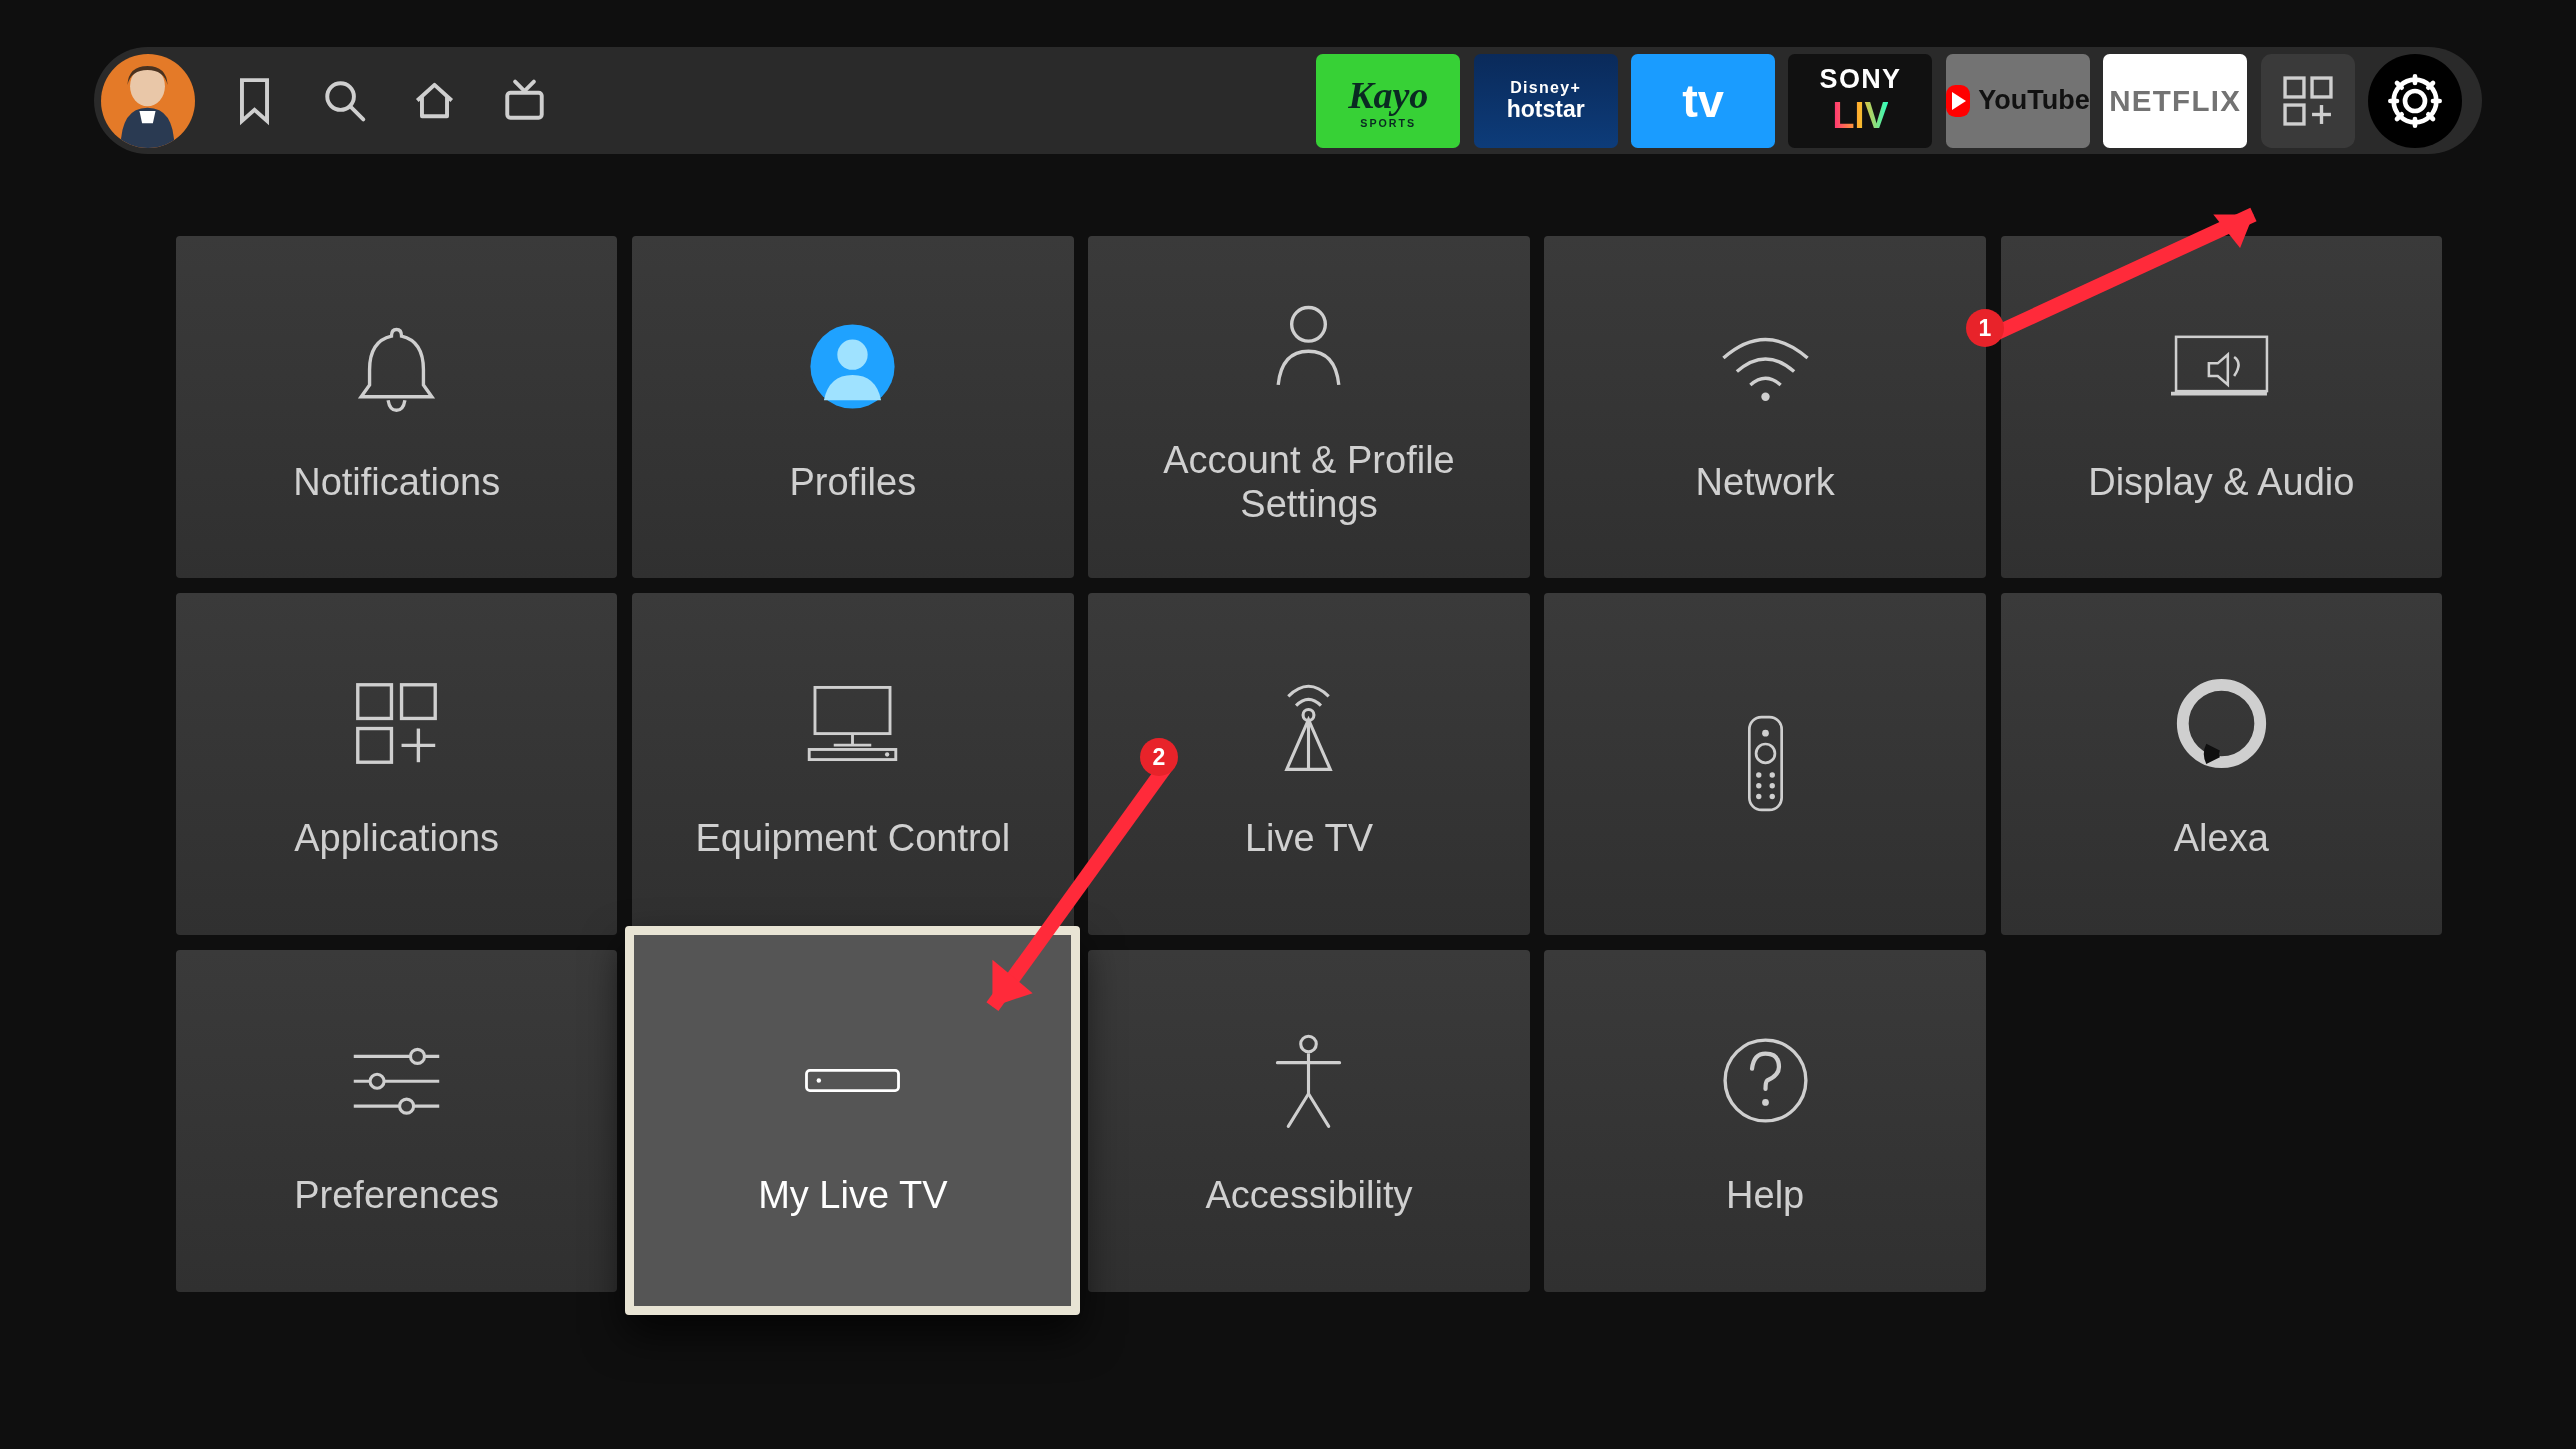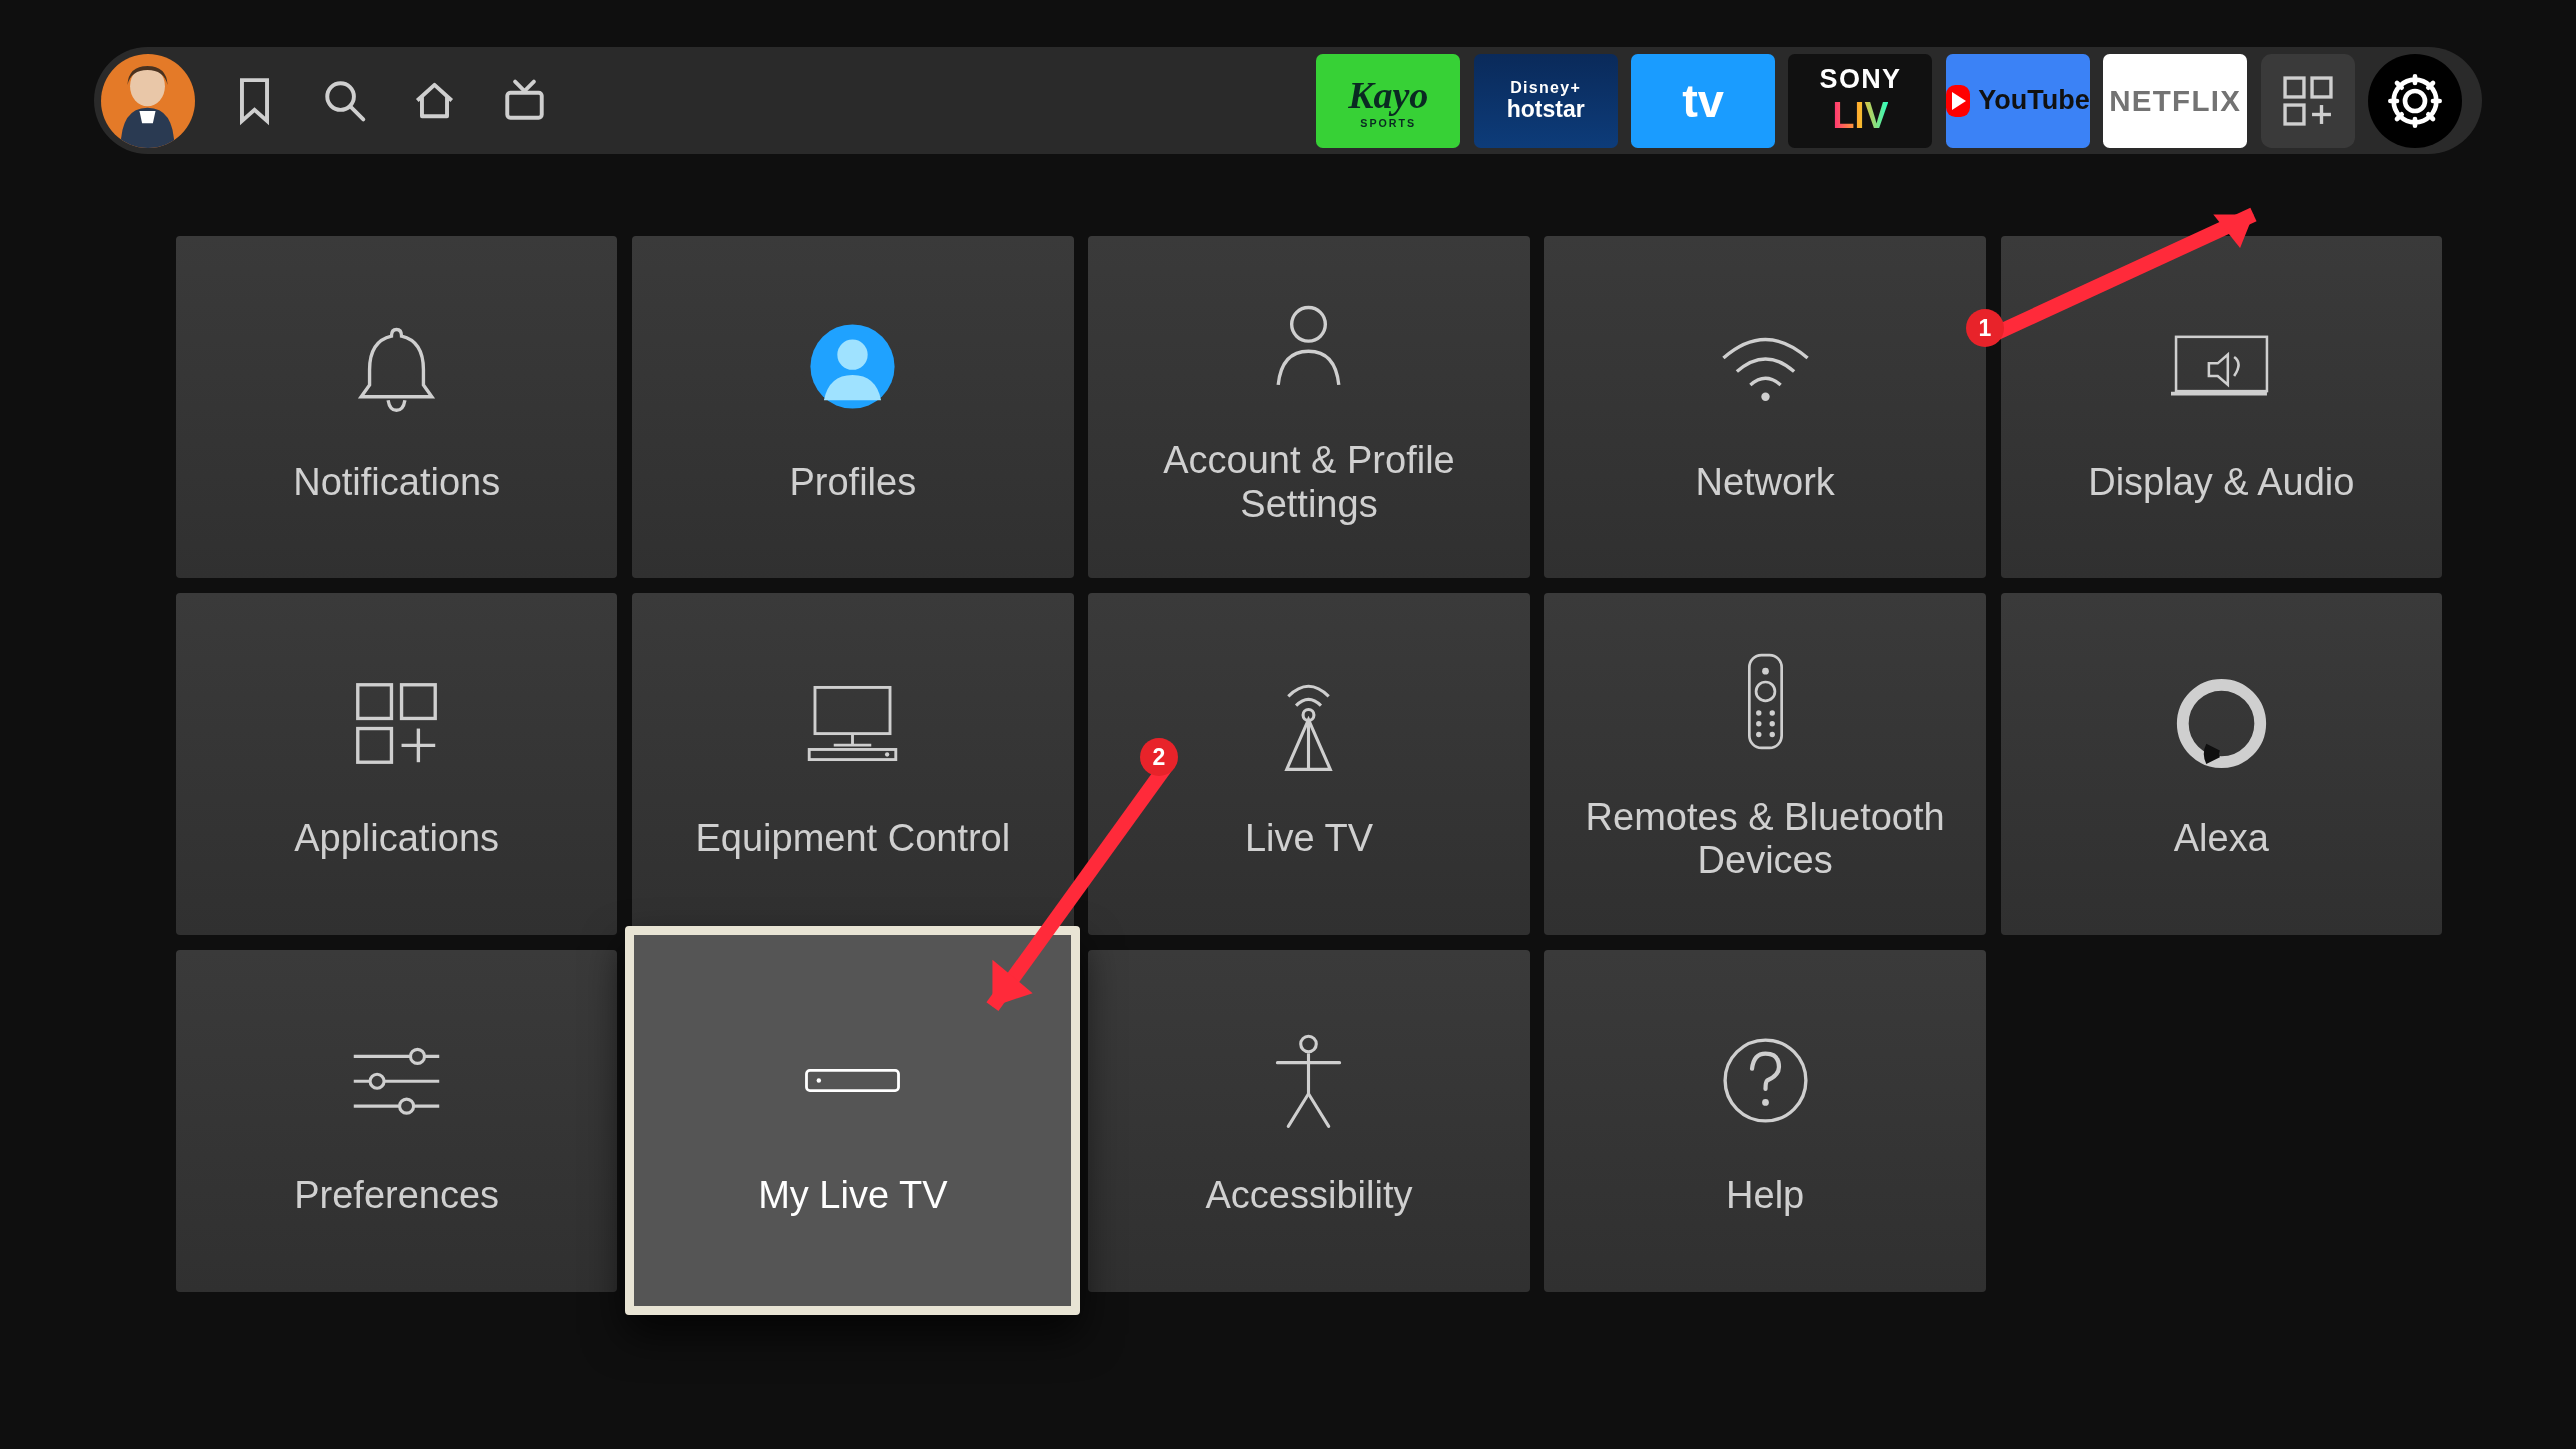--- a/index.html
+++ b/index.html
@@ -66,21 +66,21 @@
   .app-kayo { background: #37d136; color:#022; flex-direction:column; }
   .app-hotstar { background: linear-gradient(180deg,#0a2a5a,#0d3c7a); color:#fff; flex-direction:column; font-size:20px; line-height:1.05; }
   .app-tv { background: #1a9cff; color:#fff; font-size:47px; }
   .app-sonyliv { background: #111; color:#fff; flex-direction:column; }
   .app-sonyliv .sony { color:#fff; font-size:27px; letter-spacing:1.3px; }
   .app-sonyliv .liv {
     font-size:36px; font-weight:800;
     background: linear-gradient(90deg,#ff2a7a,#ffb72a,#2affc2);
     -webkit-background-clip: text; background-clip: text; color: transparent;
   }
-  .app-youtube { background:#3b82f6; display:flex; gap:8px; align-items:center; }
+  .app-youtube { background:#737373; display:flex; gap:8px; align-items:center; }
   .app-youtube .yt-play { width:47px; height:32px; background:#ff0000; border-radius:9.4px; display:flex; align-items:center; justify-content:center; }
   .app-youtube .yt-play::after { content:""; border-left:14.8px solid #fff; border-top:9.4px solid transparent; border-bottom:9.4px solid transparent; margin-left:2.7px; }
   .app-youtube .yt-text { color:#111; font-weight:700; font-size:27px; }
   .app-netflix { background:#fff; color:#737373; font-weight:800; font-size:29.5px; letter-spacing:1.3px; }
 
   .apps-button, .settings-button {
     width: 94px; height: 94px; border-radius: 10.7px;
     display:flex; align-items:center; justify-content:center;
   }
   .apps-button { background:#3a3a3a; }
@@ -322,21 +322,20 @@
           <circle cx="40" cy="30" r="5" fill="var(--stroke)"></circle>
           <circle cx="40" cy="60" r="14" fill="none" stroke="var(--stroke)" stroke-width="4"></circle>
           <circle cx="30" cy="92" r="4" fill="var(--stroke)"></circle>
           <circle cx="50" cy="92" r="4" fill="var(--stroke)"></circle>
           <circle cx="30" cy="108" r="4" fill="var(--stroke)"></circle>
           <circle cx="50" cy="108" r="4" fill="var(--stroke)"></circle>
           <circle cx="30" cy="124" r="4" fill="var(--stroke)"></circle>
           <circle cx="50" cy="124" r="4" fill="var(--stroke)"></circle>
         </svg>
     </div>
-    <div class="label">Remotes &amp; Bluetooth Devices</div>
   </div>
 
   <div class="tile">
     <div class="icon-slot">
       <svg viewBox="0 0 120 120">
           <circle cx="60" cy="60" r="46" fill="none" stroke="var(--stroke)" stroke-width="14"></circle>
           <path d="M50 104 q-4 -8 0 -16" stroke="var(--bg)" stroke-width="18" fill="none"></path>
         </svg>
     </div>
     <div class="label">Alexa</div>

